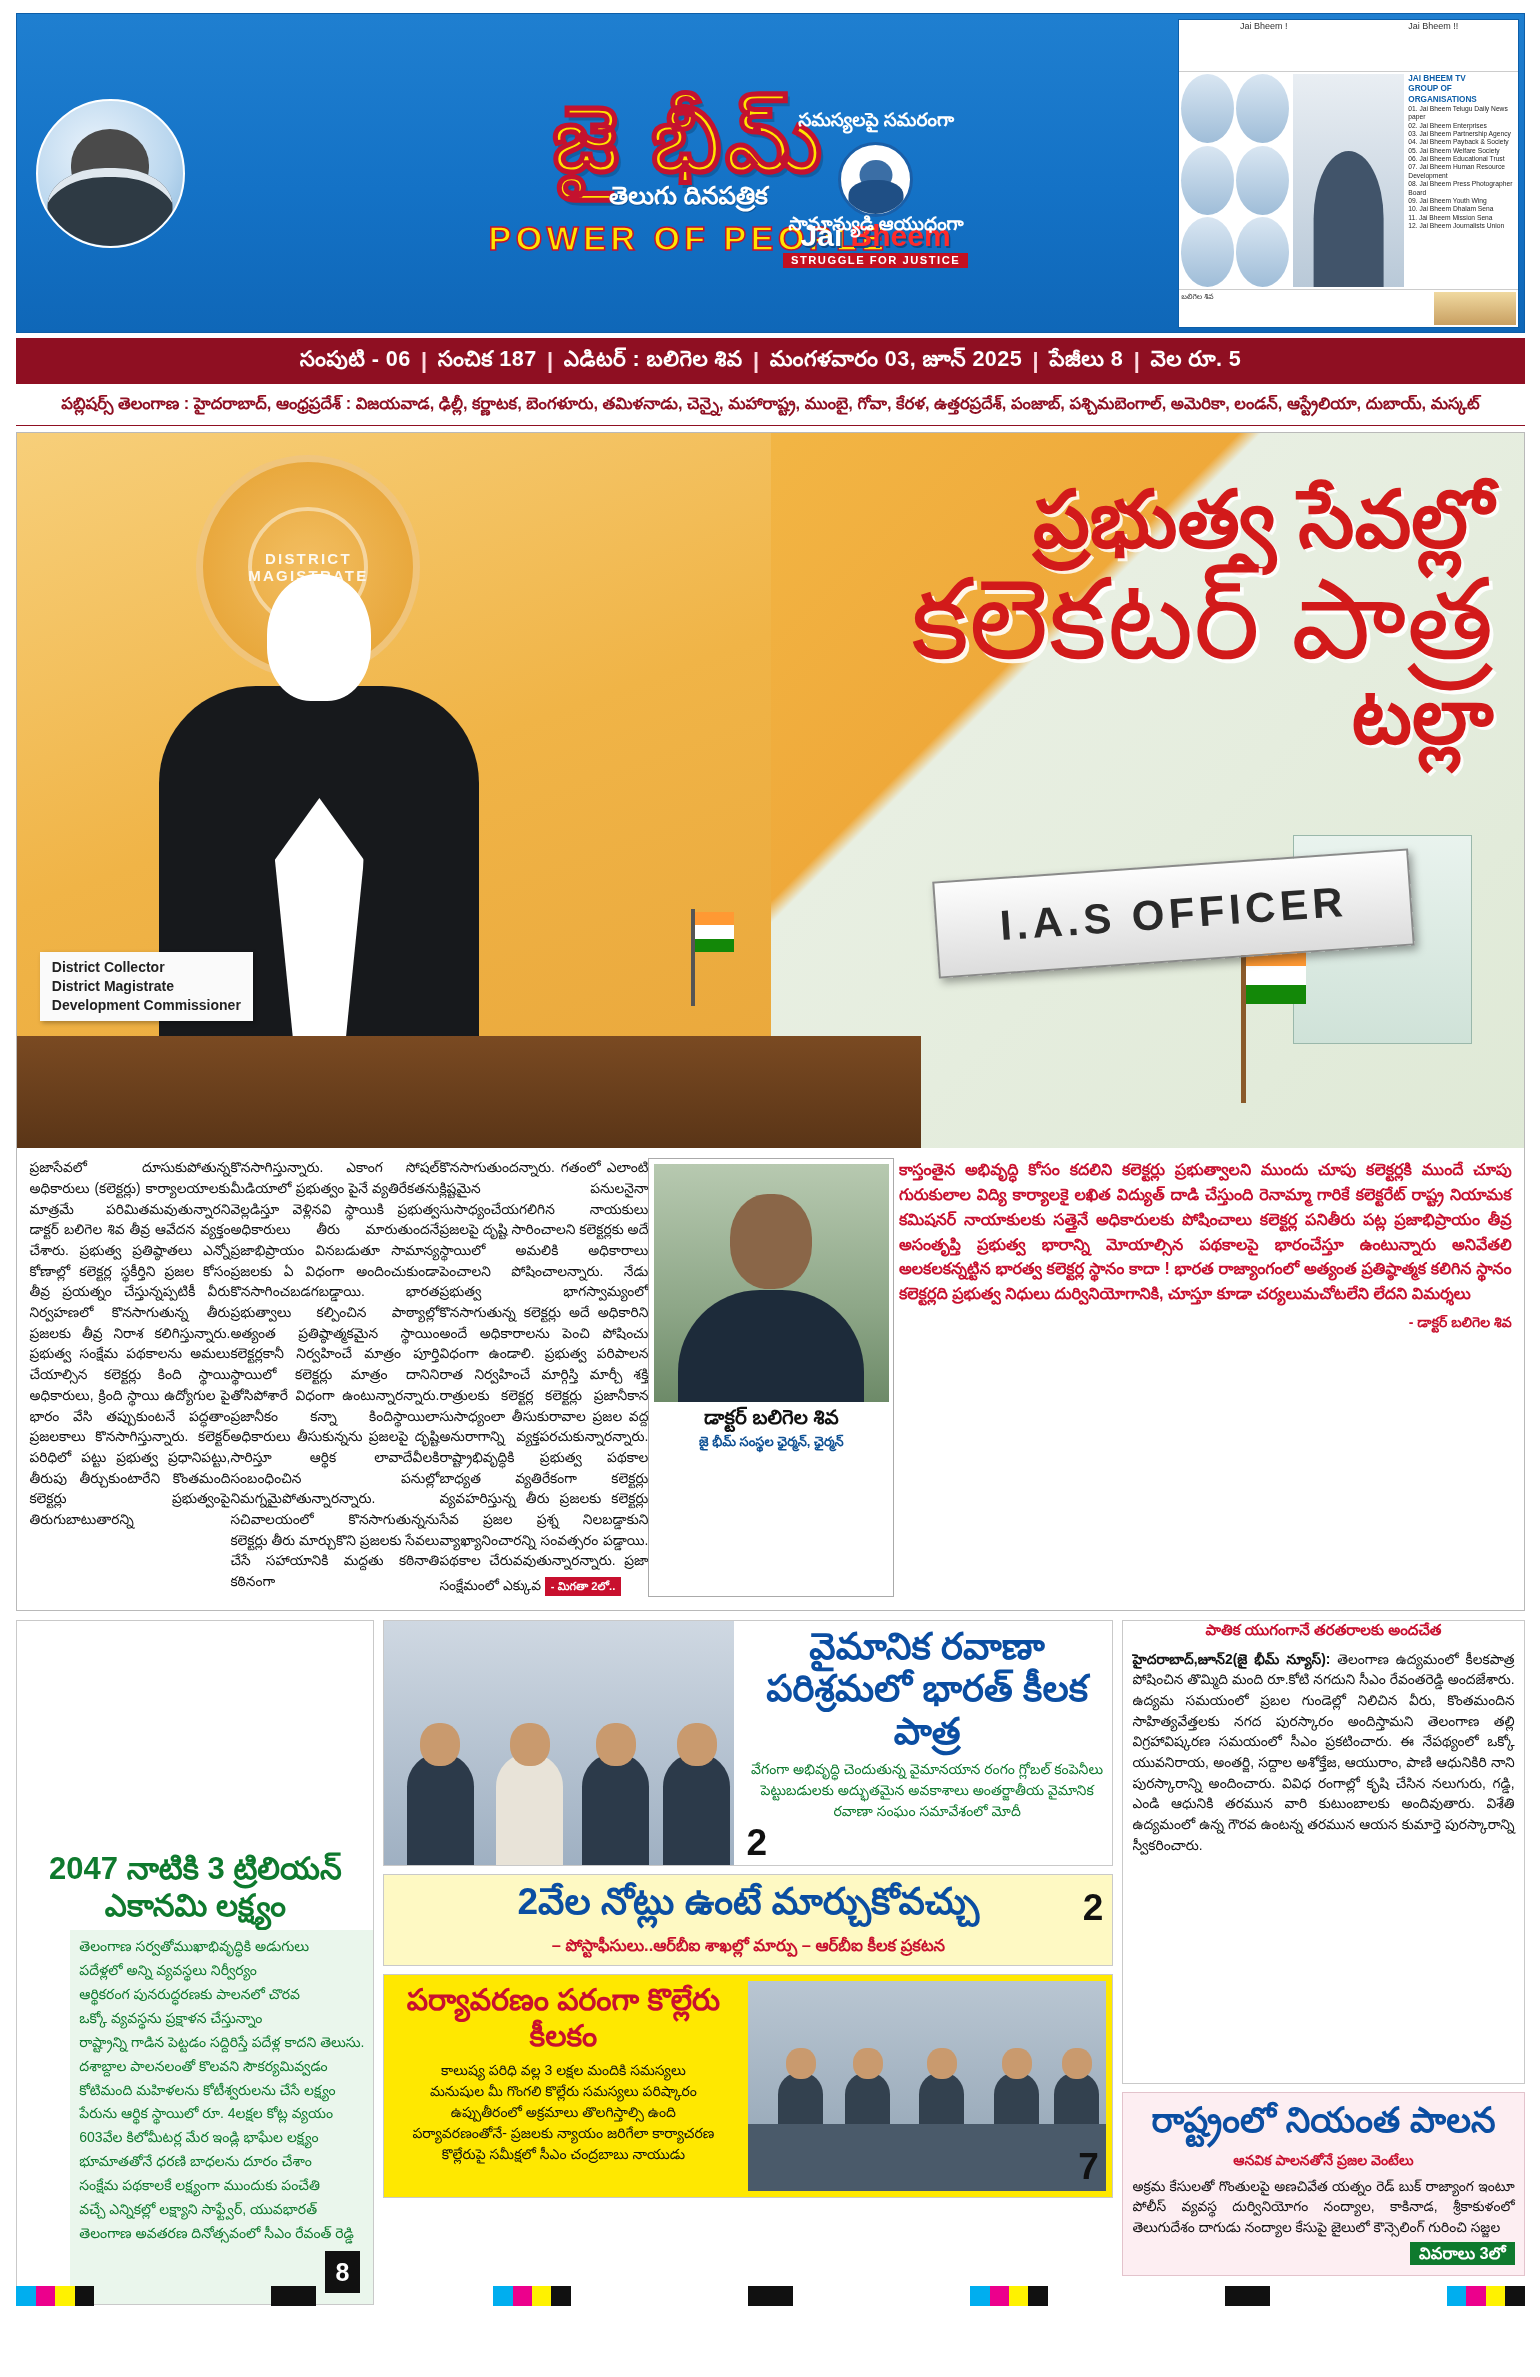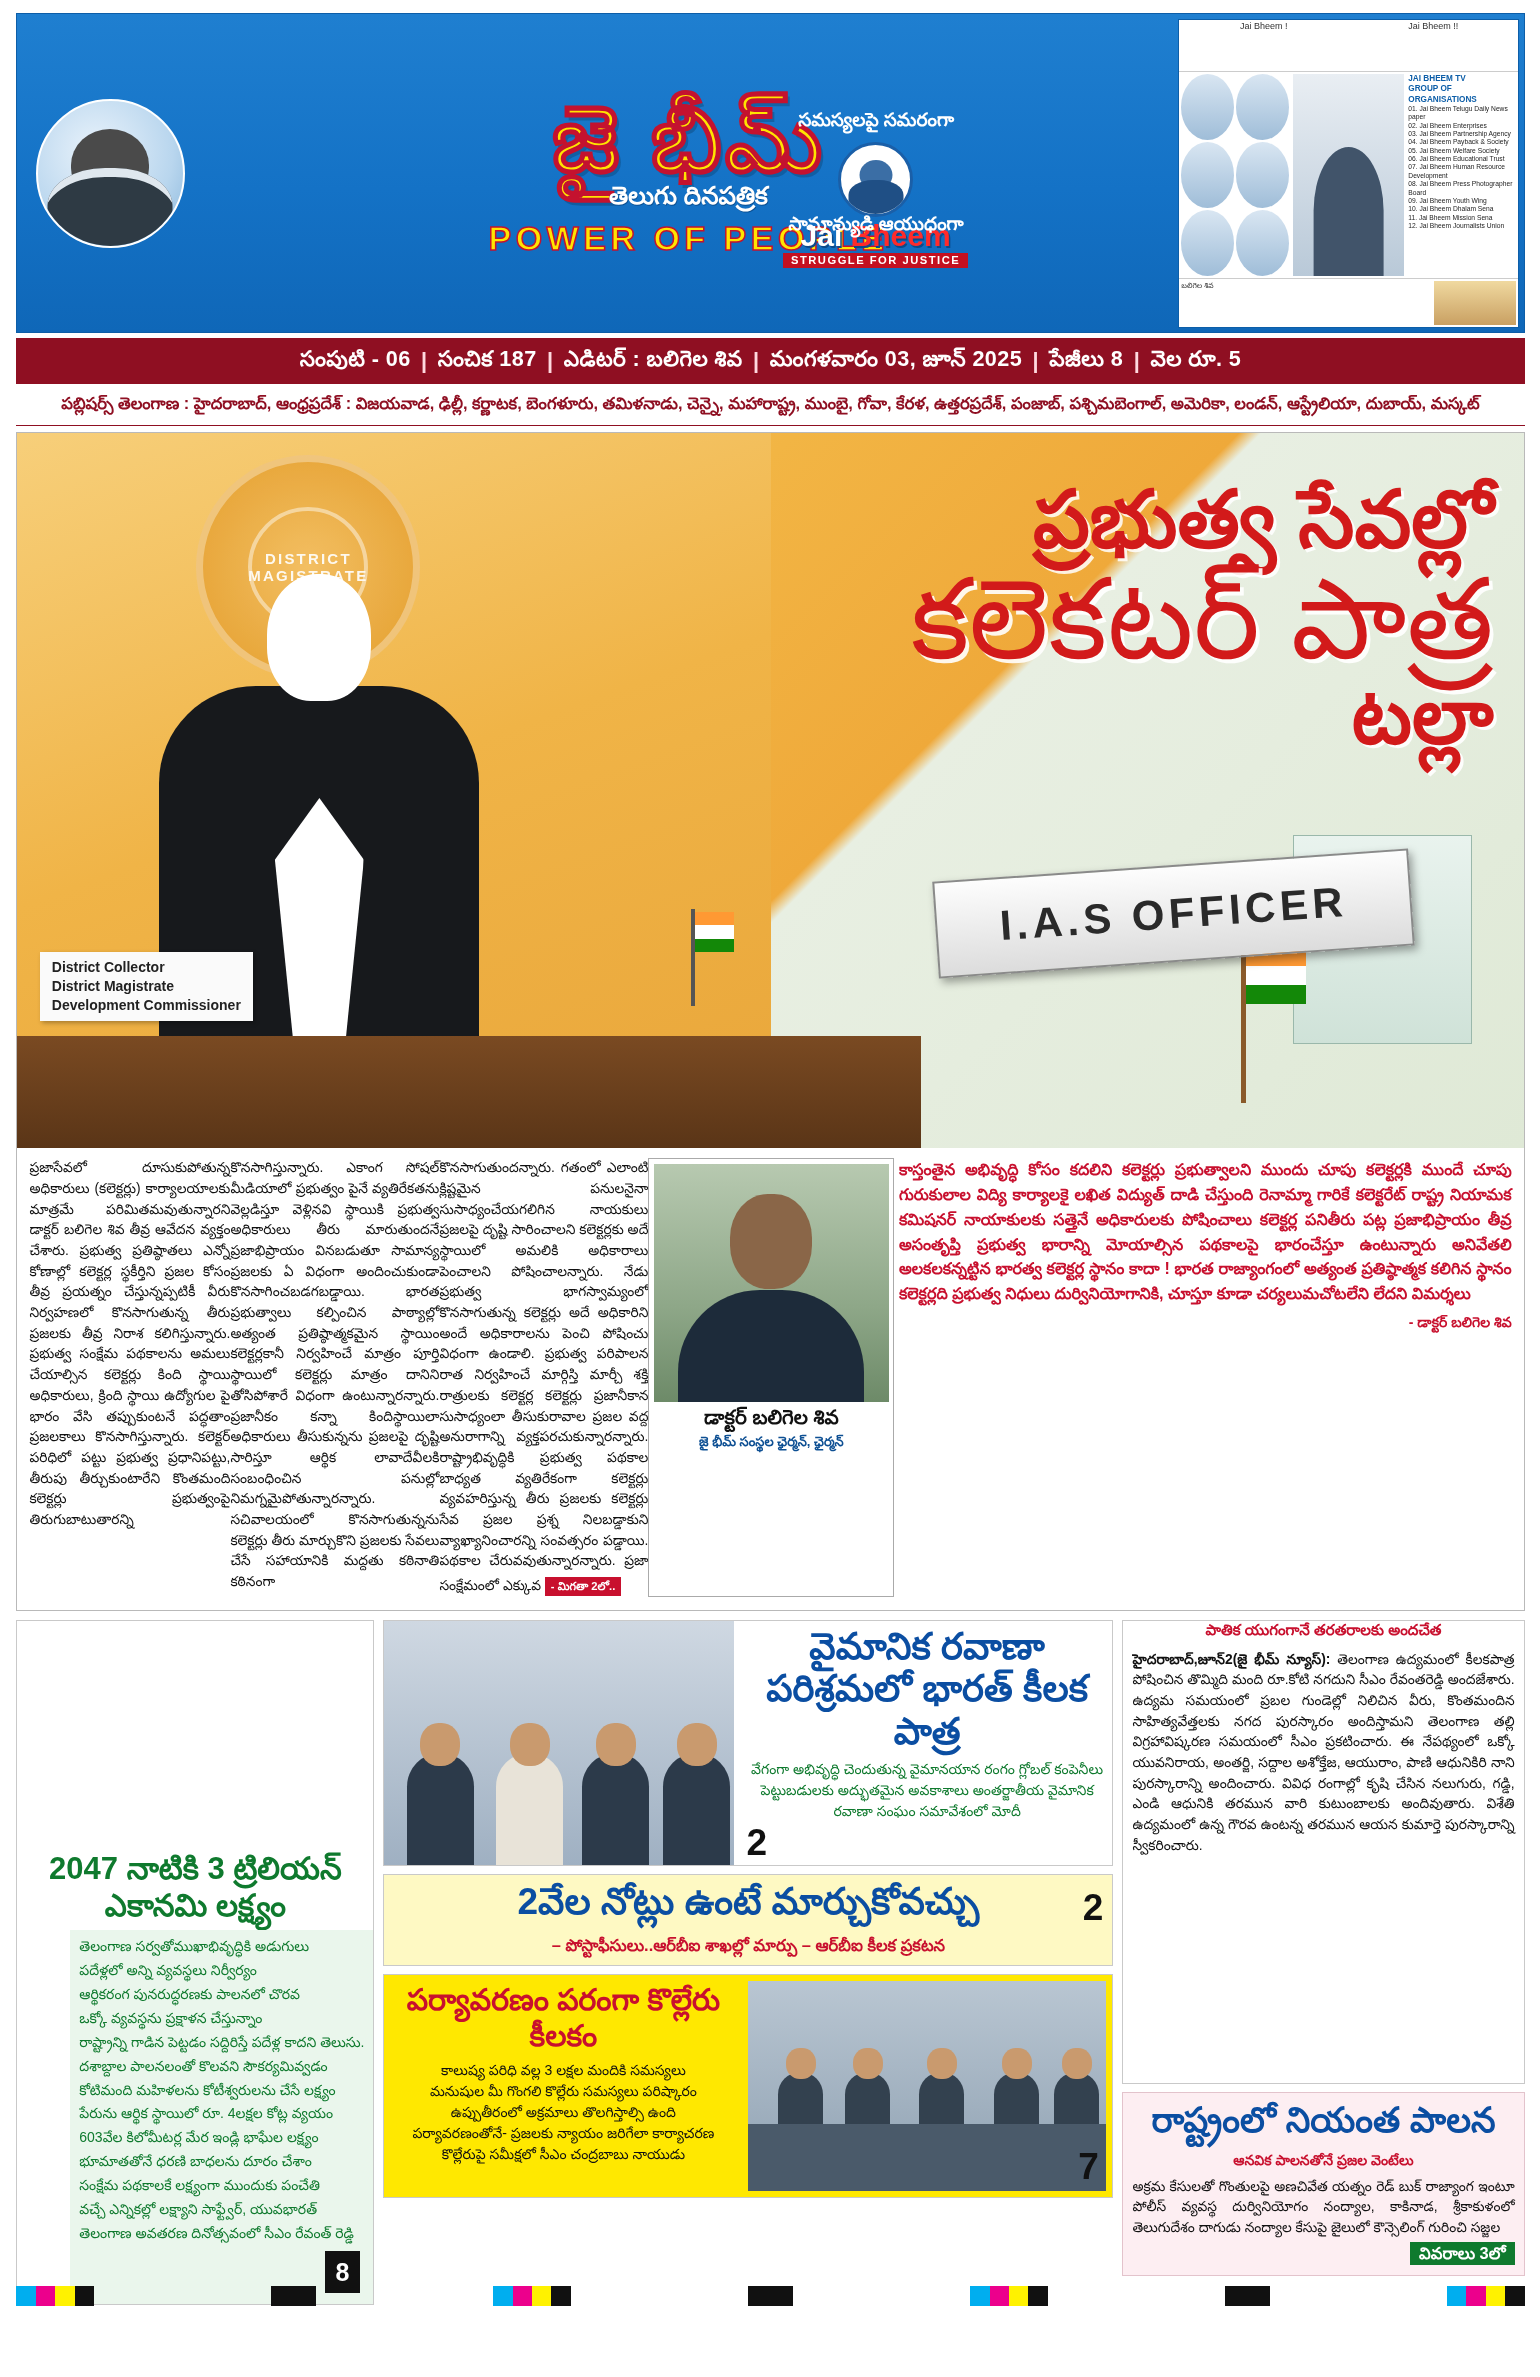--- a/index.html
+++ b/index.html
@@ -97,21 +97,21 @@
   }
   .tv-top{ display:flex; height:52px; border-bottom:0.7px solid #ccc;}
   .tv-top div{ flex:1; font-size:9px; text-align:center; color:#333; padding-top:1.5px;}
   .tv-mid{ flex:1; display:flex; }
   .tv-faces{ width:112px; display:grid; grid-template-columns:1fr 1fr; gap:2.2px; padding:2.2px;}
   .face{ background:linear-gradient(180deg,#d9e6f2,#9fbdd8); border-radius:50%; width:100%; padding-top:100%;}
   .tv-big{ flex:1; background:linear-gradient(180deg,#e9eef3,#b9c9d8); margin:2.2px; position:relative;}
   .tv-big:after{content:"";position:absolute;left:50%;bottom:0;transform:translateX(-50%);width:64%;height:64%;border-radius:50% 50% 0 0;background:#41546a;}
   .tv-list{ width:112px; font-size:6.7px; line-height:1.25; padding:2.2px; color:#222; }
   .tv-list .hd{ font-weight:bold; font-size:8.2px; color:#0d5ea8;}
-  .tv-bot{ height:49px; display:flex; border-top:0.7px solid #ccc;}
+  .tv-bot{ height:38px; display:flex; border-top:0.7px solid #ccc;}
   .tv-bot .b1{flex:1;font-size:7.5px;padding:2.2px;color:#333;}
   .tv-bot .b2{width:82px;background:linear-gradient(180deg,#f0d9a0,#c9a062);margin:2.2px;}
 
   
   .infobar {
     margin-top:4.5px; height:46px; background:#8f0f22; color:#fff;
     display:flex; align-items:center; justify-content:center;
     font-size:21.6px; font-weight:bold; letter-spacing:0.4px;
   }
   .infobar span { padding:0 10.4px; }

